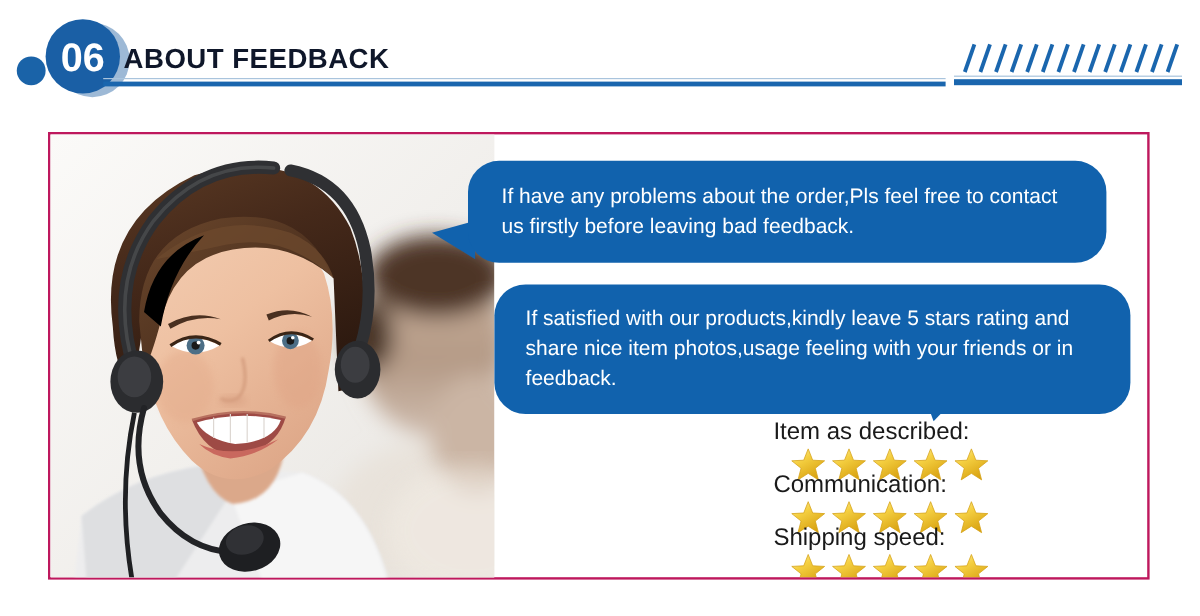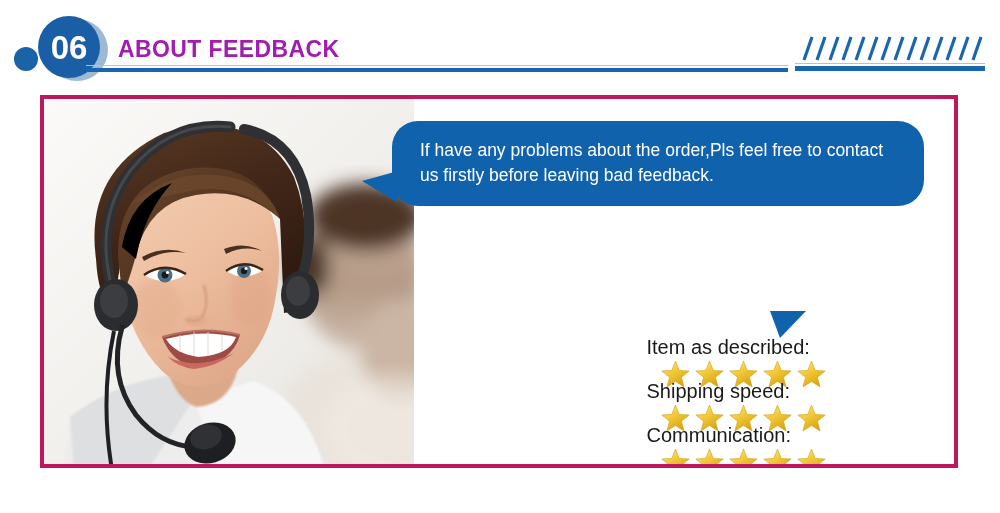--- a/index.html
+++ b/index.html
@@ -29,22 +29,22 @@
     width:62px; height:62px; border-radius:50%;
     background:#1a5fa5;
     display:flex; align-items:center; justify-content:center;
   }
   #badge-num {
     color:#ffffff; font-size:33px; font-weight:bold;
     letter-spacing:0px; line-height:1;
   }
 
   #header-title {
-    position:absolute; left:118px; top:36px;
-    color:#a21caf; font-size:23px; font-weight:bold;
+    position:absolute; left:103px; top:36px;
+    color:#0f172a; font-size:23px; font-weight:bold;
     letter-spacing:0.4px; white-space:nowrap;
   }
 
   #title-rule {
     position:absolute; left:86px; top:68px;
     width:702px; height:4px; background:#1a66ae;
   }
   #title-rule-thin {
     position:absolute; left:86px; top:65px;
     width:702px; height:1px; background:#a9c4dd;
@@ -58,23 +58,23 @@
     position:absolute; left:795px; top:66px;
     width:190px; height:5px; background:#1a66ae;
   }
   #slash-rule-thin {
     position:absolute; left:795px; top:63px;
     width:190px; height:1px; background:#a9c4dd;
   }
 
   
   #panel {
-    position:absolute; left:40px; top:95px;
+    position:absolute; left:40px; top:110px;
     width:918px; height:373px;
-    border:4px solid #be185d;
+    border:2px solid #be185d;
     background:#ffffff;
     overflow:hidden;
   }
 
   
   #photo {
     position:absolute; left:0; top:0;
     width:370px; height:371px;
     overflow:hidden;
     background:#f4f3f1;
@@ -298,20 +298,23 @@
       <path d="M70 232 Q56 300 68 371" stroke="#1f2023" stroke-width="4" fill="none"></path>
     </svg>
   </div>
 
   <div id="bubble-1-tail"></div>
   <div id="bubble-1" class="bubble">
     <div class="bubble-text">If have any problems about the order,Pls feel free to contact us firstly before leaving bad feedback.</div>
   </div>
 
   <div id="bubble-2-tail"></div>
+  <div id="bubble-2" class="bubble">
+    <div class="bubble-text">If satisfied with our products,kindly leave 5 stars rating and share nice item photos,usage feeling with your friends or in feedback.</div>
+  </div>
 
   <div id="ratings">
 
     <div class="rating-row">
       <span class="rating-label">Item as described:</span>
       <span class="stars">
           <svg class="star" viewBox="0 0 24 24">
             <defs>
               <linearGradient id="sg0_0" x1="0" y1="0" x2="0.6" y2="1">
                 <stop offset="0%" stop-color="#fdf0a6"></stop>
@@ -358,20 +361,76 @@
                 <stop offset="40%" stop-color="#f5d042"></stop>
                 <stop offset="100%" stop-color="#d9a312"></stop>
               </linearGradient>
             </defs>
             <path d="M12 1.6 L14.9 8.9 L22.6 9.3 L16.6 14.1 L18.6 21.6 L12 17.4 L5.4 21.6 L7.4 14.1 L1.4 9.3 L9.1 8.9 Z" fill="url(#sg0_4)" stroke="#d6a216" stroke-width="0.5"></path>
           </svg>
         </span>
     </div>
 
     <div class="rating-row">
+      <span class="rating-label">Communication:</span>
+      <span class="stars">
+          <svg class="star" viewBox="0 0 24 24">
+            <defs>
+              <linearGradient id="sg1_0" x1="0" y1="0" x2="0.6" y2="1">
+                <stop offset="0%" stop-color="#fdf0a6"></stop>
+                <stop offset="40%" stop-color="#f5d042"></stop>
+                <stop offset="100%" stop-color="#d9a312"></stop>
+              </linearGradient>
+            </defs>
+            <path d="M12 1.6 L14.9 8.9 L22.6 9.3 L16.6 14.1 L18.6 21.6 L12 17.4 L5.4 21.6 L7.4 14.1 L1.4 9.3 L9.1 8.9 Z" fill="url(#sg1_0)" stroke="#d6a216" stroke-width="0.5"></path>
+          </svg>
+          <svg class="star" viewBox="0 0 24 24">
+            <defs>
+              <linearGradient id="sg1_1" x1="0" y1="0" x2="0.6" y2="1">
+                <stop offset="0%" stop-color="#fdf0a6"></stop>
+                <stop offset="40%" stop-color="#f5d042"></stop>
+                <stop offset="100%" stop-color="#d9a312"></stop>
+              </linearGradient>
+            </defs>
+            <path d="M12 1.6 L14.9 8.9 L22.6 9.3 L16.6 14.1 L18.6 21.6 L12 17.4 L5.4 21.6 L7.4 14.1 L1.4 9.3 L9.1 8.9 Z" fill="url(#sg1_1)" stroke="#d6a216" stroke-width="0.5"></path>
+          </svg>
+          <svg class="star" viewBox="0 0 24 24">
+            <defs>
+              <linearGradient id="sg1_2" x1="0" y1="0" x2="0.6" y2="1">
+                <stop offset="0%" stop-color="#fdf0a6"></stop>
+                <stop offset="40%" stop-color="#f5d042"></stop>
+                <stop offset="100%" stop-color="#d9a312"></stop>
+              </linearGradient>
+            </defs>
+            <path d="M12 1.6 L14.9 8.9 L22.6 9.3 L16.6 14.1 L18.6 21.6 L12 17.4 L5.4 21.6 L7.4 14.1 L1.4 9.3 L9.1 8.9 Z" fill="url(#sg1_2)" stroke="#d6a216" stroke-width="0.5"></path>
+          </svg>
+          <svg class="star" viewBox="0 0 24 24">
+            <defs>
+              <linearGradient id="sg1_3" x1="0" y1="0" x2="0.6" y2="1">
+                <stop offset="0%" stop-color="#fdf0a6"></stop>
+                <stop offset="40%" stop-color="#f5d042"></stop>
+                <stop offset="100%" stop-color="#d9a312"></stop>
+              </linearGradient>
+            </defs>
+            <path d="M12 1.6 L14.9 8.9 L22.6 9.3 L16.6 14.1 L18.6 21.6 L12 17.4 L5.4 21.6 L7.4 14.1 L1.4 9.3 L9.1 8.9 Z" fill="url(#sg1_3)" stroke="#d6a216" stroke-width="0.5"></path>
+          </svg>
+          <svg class="star" viewBox="0 0 24 24">
+            <defs>
+              <linearGradient id="sg1_4" x1="0" y1="0" x2="0.6" y2="1">
+                <stop offset="0%" stop-color="#fdf0a6"></stop>
+                <stop offset="40%" stop-color="#f5d042"></stop>
+                <stop offset="100%" stop-color="#d9a312"></stop>
+              </linearGradient>
+            </defs>
+            <path d="M12 1.6 L14.9 8.9 L22.6 9.3 L16.6 14.1 L18.6 21.6 L12 17.4 L5.4 21.6 L7.4 14.1 L1.4 9.3 L9.1 8.9 Z" fill="url(#sg1_4)" stroke="#d6a216" stroke-width="0.5"></path>
+          </svg>
+        </span>
+    </div>
+
+    <div class="rating-row">
       <span class="rating-label">Shipping speed:</span>
       <span class="stars">
           <svg class="star" viewBox="0 0 24 24">
             <defs>
               <linearGradient id="sg2_0" x1="0" y1="0" x2="0.6" y2="1">
                 <stop offset="0%" stop-color="#fdf0a6"></stop>
                 <stop offset="40%" stop-color="#f5d042"></stop>
                 <stop offset="100%" stop-color="#d9a312"></stop>
               </linearGradient>
             </defs>
@@ -413,70 +472,14 @@
                 <stop offset="0%" stop-color="#fdf0a6"></stop>
                 <stop offset="40%" stop-color="#f5d042"></stop>
                 <stop offset="100%" stop-color="#d9a312"></stop>
               </linearGradient>
             </defs>
             <path d="M12 1.6 L14.9 8.9 L22.6 9.3 L16.6 14.1 L18.6 21.6 L12 17.4 L5.4 21.6 L7.4 14.1 L1.4 9.3 L9.1 8.9 Z" fill="url(#sg2_4)" stroke="#d6a216" stroke-width="0.5"></path>
           </svg>
         </span>
     </div>
 
-    <div class="rating-row">
-      <span class="rating-label">Communication:</span>
-      <span class="stars">
-          <svg class="star" viewBox="0 0 24 24">
-            <defs>
-              <linearGradient id="sg1_0" x1="0" y1="0" x2="0.6" y2="1">
-                <stop offset="0%" stop-color="#fdf0a6"></stop>
-                <stop offset="40%" stop-color="#f5d042"></stop>
-                <stop offset="100%" stop-color="#d9a312"></stop>
-              </linearGradient>
-            </defs>
-            <path d="M12 1.6 L14.9 8.9 L22.6 9.3 L16.6 14.1 L18.6 21.6 L12 17.4 L5.4 21.6 L7.4 14.1 L1.4 9.3 L9.1 8.9 Z" fill="url(#sg1_0)" stroke="#d6a216" stroke-width="0.5"></path>
-          </svg>
-          <svg class="star" viewBox="0 0 24 24">
-            <defs>
-              <linearGradient id="sg1_1" x1="0" y1="0" x2="0.6" y2="1">
-                <stop offset="0%" stop-color="#fdf0a6"></stop>
-                <stop offset="40%" stop-color="#f5d042"></stop>
-                <stop offset="100%" stop-color="#d9a312"></stop>
-              </linearGradient>
-            </defs>
-            <path d="M12 1.6 L14.9 8.9 L22.6 9.3 L16.6 14.1 L18.6 21.6 L12 17.4 L5.4 21.6 L7.4 14.1 L1.4 9.3 L9.1 8.9 Z" fill="url(#sg1_1)" stroke="#d6a216" stroke-width="0.5"></path>
-          </svg>
-          <svg class="star" viewBox="0 0 24 24">
-            <defs>
-              <linearGradient id="sg1_2" x1="0" y1="0" x2="0.6" y2="1">
-                <stop offset="0%" stop-color="#fdf0a6"></stop>
-                <stop offset="40%" stop-color="#f5d042"></stop>
-                <stop offset="100%" stop-color="#d9a312"></stop>
-              </linearGradient>
-            </defs>
-            <path d="M12 1.6 L14.9 8.9 L22.6 9.3 L16.6 14.1 L18.6 21.6 L12 17.4 L5.4 21.6 L7.4 14.1 L1.4 9.3 L9.1 8.9 Z" fill="url(#sg1_2)" stroke="#d6a216" stroke-width="0.5"></path>
-          </svg>
-          <svg class="star" viewBox="0 0 24 24">
-            <defs>
-              <linearGradient id="sg1_3" x1="0" y1="0" x2="0.6" y2="1">
-                <stop offset="0%" stop-color="#fdf0a6"></stop>
-                <stop offset="40%" stop-color="#f5d042"></stop>
-                <stop offset="100%" stop-color="#d9a312"></stop>
-              </linearGradient>
-            </defs>
-            <path d="M12 1.6 L14.9 8.9 L22.6 9.3 L16.6 14.1 L18.6 21.6 L12 17.4 L5.4 21.6 L7.4 14.1 L1.4 9.3 L9.1 8.9 Z" fill="url(#sg1_3)" stroke="#d6a216" stroke-width="0.5"></path>
-          </svg>
-          <svg class="star" viewBox="0 0 24 24">
-            <defs>
-              <linearGradient id="sg1_4" x1="0" y1="0" x2="0.6" y2="1">
-                <stop offset="0%" stop-color="#fdf0a6"></stop>
-                <stop offset="40%" stop-color="#f5d042"></stop>
-                <stop offset="100%" stop-color="#d9a312"></stop>
-              </linearGradient>
-            </defs>
-            <path d="M12 1.6 L14.9 8.9 L22.6 9.3 L16.6 14.1 L18.6 21.6 L12 17.4 L5.4 21.6 L7.4 14.1 L1.4 9.3 L9.1 8.9 Z" fill="url(#sg1_4)" stroke="#d6a216" stroke-width="0.5"></path>
-          </svg>
-        </span>
-    </div>
-
   </div>
 </div>
 
 </body></html>

